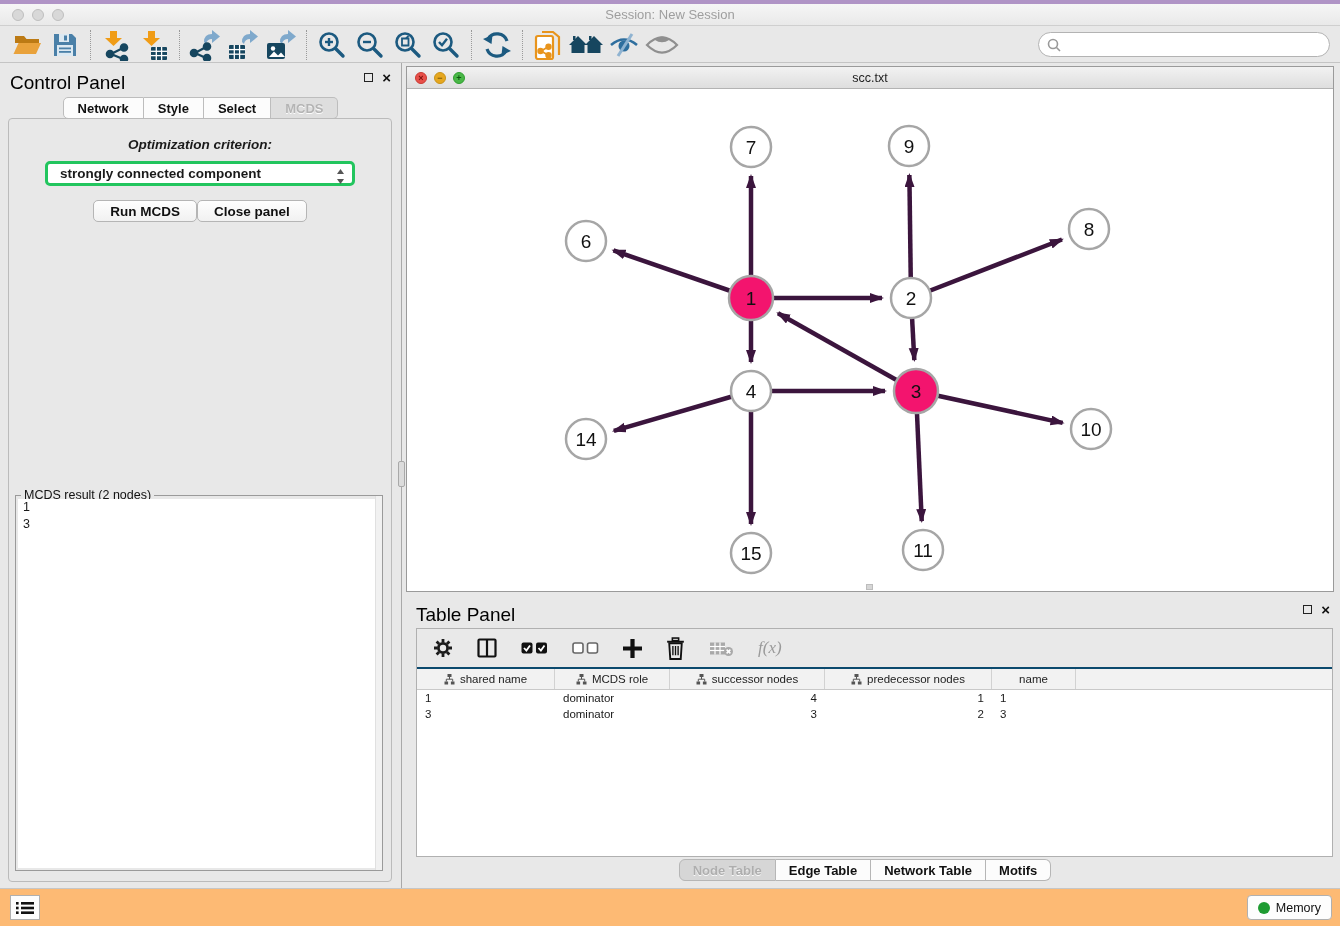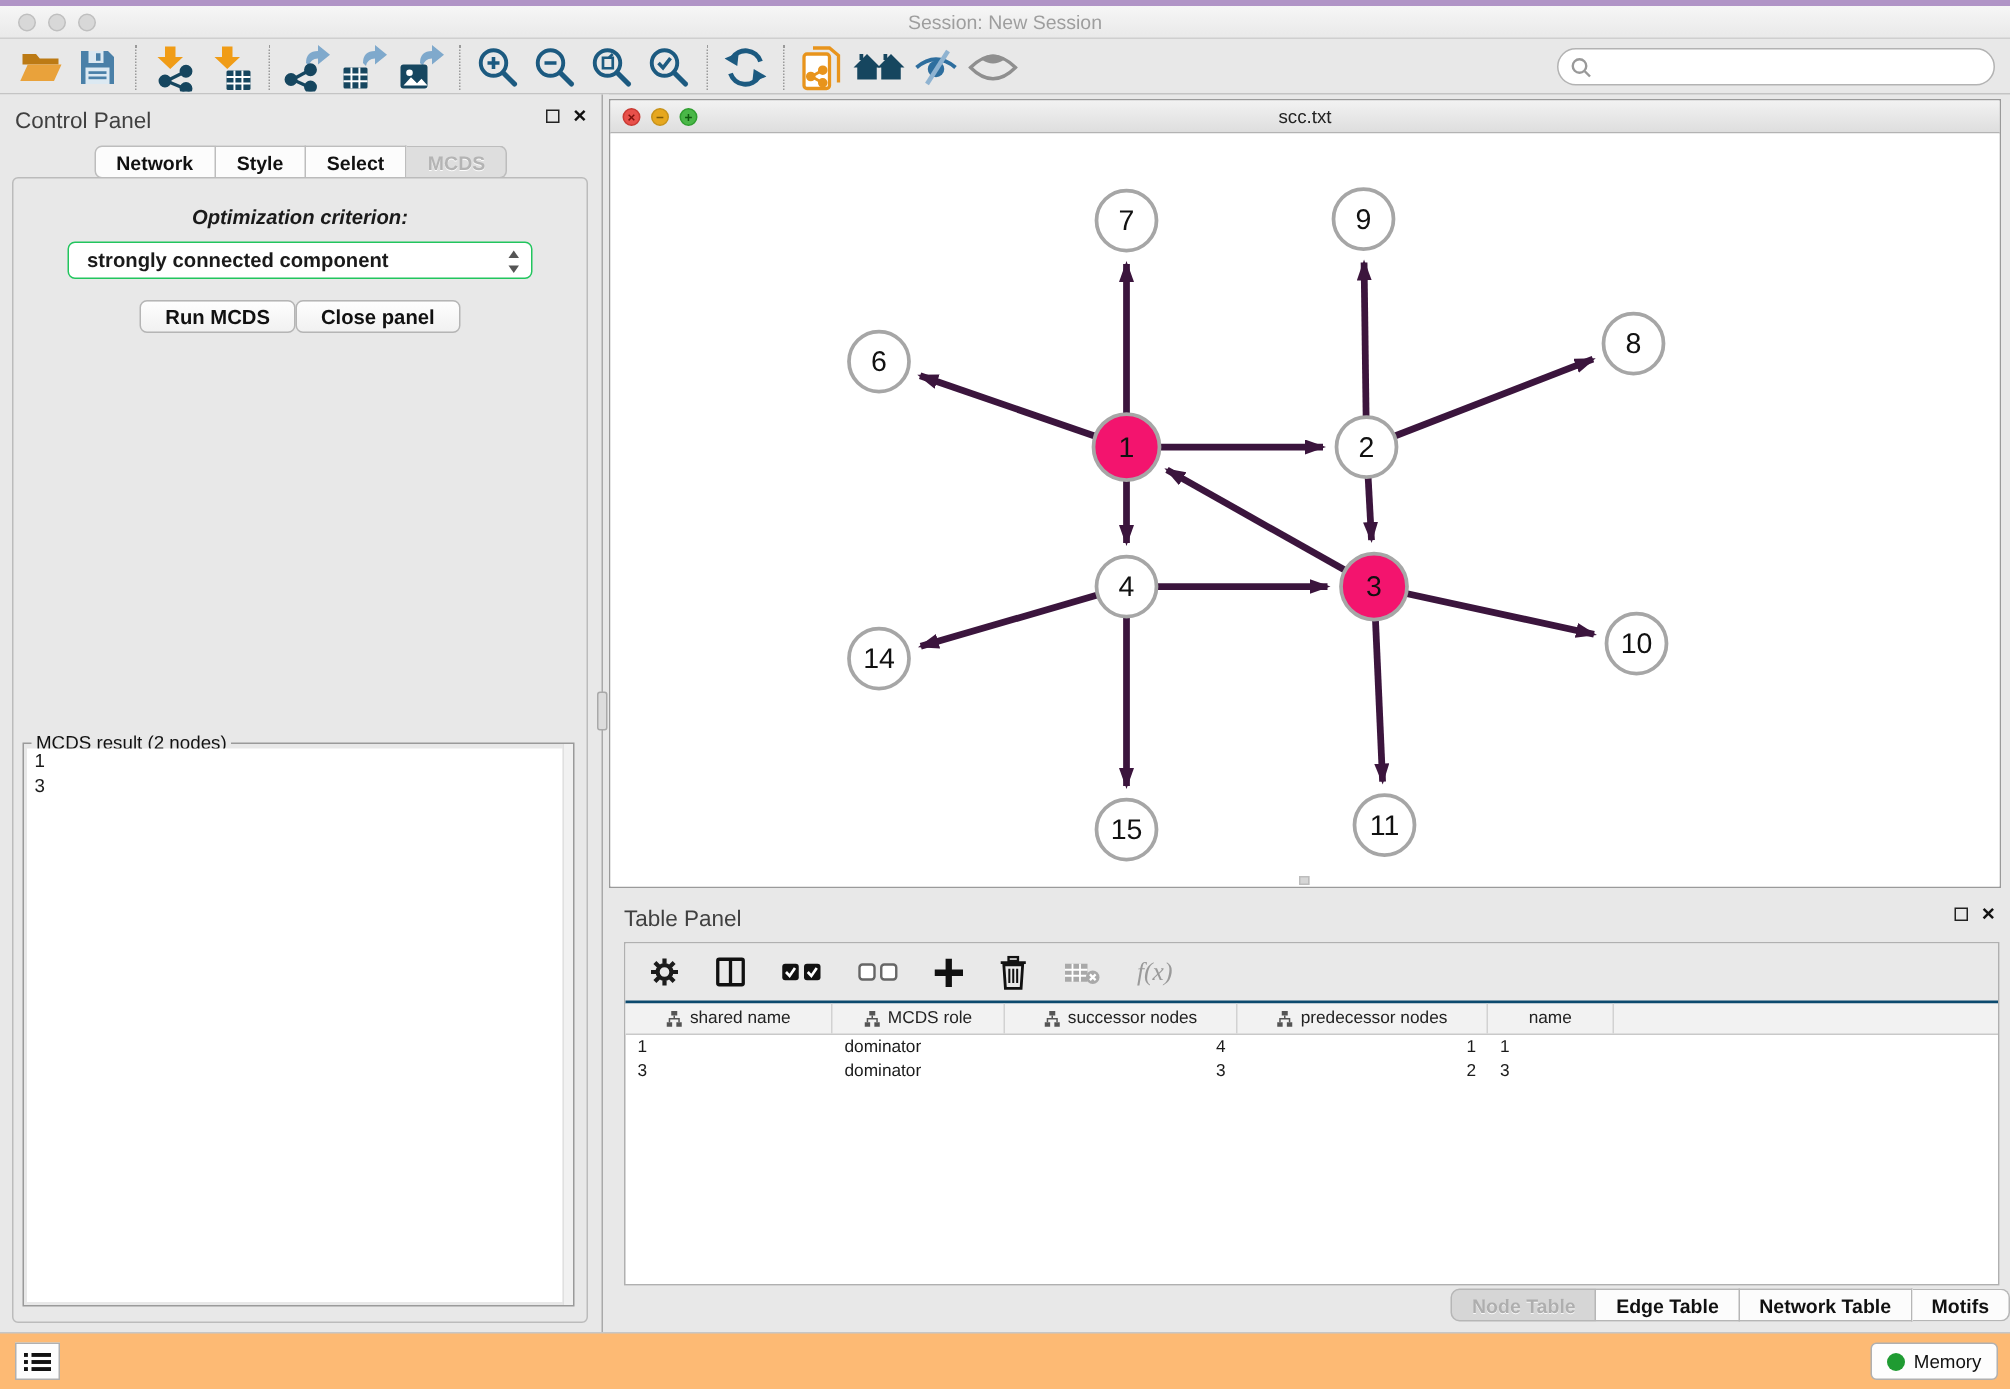--- a/index.html
+++ b/index.html
@@ -22,39 +22,39 @@
   .tsep { width:1px; height:30px; margin:0 6px; border-left:1px dotted #9a9a9a; }
   .searchbox { position:absolute; right:10px; top:32px; width:292px; height:25px;
     background:#fff; border:1px solid #b3b3b3; border-radius:13px;
     display:flex; align-items:center; padding-left:8px; gap:5px; }
   .searchbox input { border:none; outline:none; flex:1; height:20px; font-size:12px;
     font-family:"Liberation Sans",sans-serif; background:transparent; }
 
   
   .control-panel { position:absolute; left:0; top:63px; width:401px; bottom:38px; background:#e8e8e8; }
   .panel-header { position:relative; height:30px; }
-  .panel-header .ptitle { position:absolute; left:10px; top:9px; font-size:15px; color:#404040; }
+  .panel-header .ptitle { position:absolute; left:10px; top:9px; font-size:19px; color:#000000; }
   .panel-hicons { position:absolute; right:10px; top:9px; display:flex; gap:9px; align-items:center; }
   .float-ico { width:9px; height:9px; border:1.5px solid #222; display:inline-block; }
   .x-ico { font-size:15px; font-weight:900; line-height:11px; color:#111; }
 
   .cp-tabs { position:absolute; left:0; right:0; top:34px; display:flex; justify-content:center; }
   .ctab { height:22px; padding:0 14px; font-size:13px; font-weight:700; color:#111;
     background:#fcfcfc; border:1px solid #bdbdbd; border-left:none;
     display:flex; align-items:center; cursor:default; }
   .ctab:first-child { border-left:1px solid #bdbdbd; border-radius:5px 0 0 5px; }
   .ctab:last-child { border-radius:0 5px 5px 0; }
   .ctab.active { background:#dedede; color:#b4b4b4; font-weight:700;
     text-shadow:0 1px 0 rgba(255,255,255,.9); }
 
   .cp-pane { position:absolute; left:8px; right:9px; top:55px; bottom:6px;
     border:1px solid #bbb; border-radius:4px; background:#e8e8e8; }
   .opt-label { margin-top:18px; text-align:center; font-size:13.5px; font-weight:700;font-style:italic; }
   .selectbox { position:relative; margin:9px 36px 0 36px; height:25px; background:#fff;
-    border:1px solid #22c55e; border-radius:5px; display:flex; align-items:center;
+    border:3px solid #22c55e; border-radius:5px; display:flex; align-items:center;
     padding:0 24px 0 12px; font-size:13.5px; font-weight:600; cursor:default; }
   .selectbox .stepper { position:absolute; right:7px; top:4px; }
   .btn-row { display:flex; justify-content:center; margin-top:14px; }
   .pbtn { height:22px; padding:0 16px; background:linear-gradient(#fefefe,#f1f1f1);
     border:1px solid #b5b5b5; border-radius:5px; font-size:13.5px; font-weight:700;
     font-family:"Liberation Sans",sans-serif; color:#111; cursor:default; }
 
   .groupbox { position:absolute; left:6px; right:8px; top:376px; bottom:10px;
     border:1px solid #9a9a9a; background:#e8e8e8; }
   .groupbox .legend { position:absolute; top:-8px; left:5px; background:#e8e8e8;
@@ -93,21 +93,21 @@
   .tp-toolbar { height:40px; background:#e9e9e9; border-bottom:2px solid #0c4a6e;
     display:flex; align-items:center; padding-left:16px; gap:24px; }
   .tp-toolbar .tbi { display:flex; align-items:center; justify-content:center; cursor:default; }
   .fx { font-family:"Liberation Serif", serif; font-style:italic; font-size:17px; color:#9a9a9a; }
   .thead { display:flex; height:21px; background:#f2f2f2; border-bottom:1px solid #c9c9c9; }
   .th { display:flex; align-items:center; justify-content:center; gap:5px;
     font-size:11.5px; color:#222; border-right:1px solid #d2d2d2; cursor:default; }
   .trow { display:flex; height:16px; }
   .td { font-size:11.5px; line-height:16px; padding:0 8px; white-space:nowrap; overflow:hidden; }
 
-  .bottom-tabs { position:absolute; left:0; right:0; bottom:7px; display:flex; justify-content:flex-end; }
+  .bottom-tabs { position:absolute; left:0; right:16px; bottom:7px; display:flex; justify-content:center; }
   .seg { height:22px; padding:0 13px; font-size:13px; font-weight:700; color:#111;
     background:#fcfcfc; border:1px solid #b6b6b6; border-left:none;
     display:flex; align-items:center; cursor:default; }
   .seg:first-child { border-left:1px solid #b6b6b6; border-radius:6px 0 0 6px; }
   .seg:last-child { border-radius:0 6px 6px 0; }
   .seg.active { background:#d6d6d6; color:#aeaeae; text-shadow:0 1px 0 rgba(255,255,255,.85); }
 
   
   .statusbar { position:absolute; left:0; bottom:0; width:1340px; height:38px;
     background:#fdba74; border-top:1px solid #c6c6c6; }

